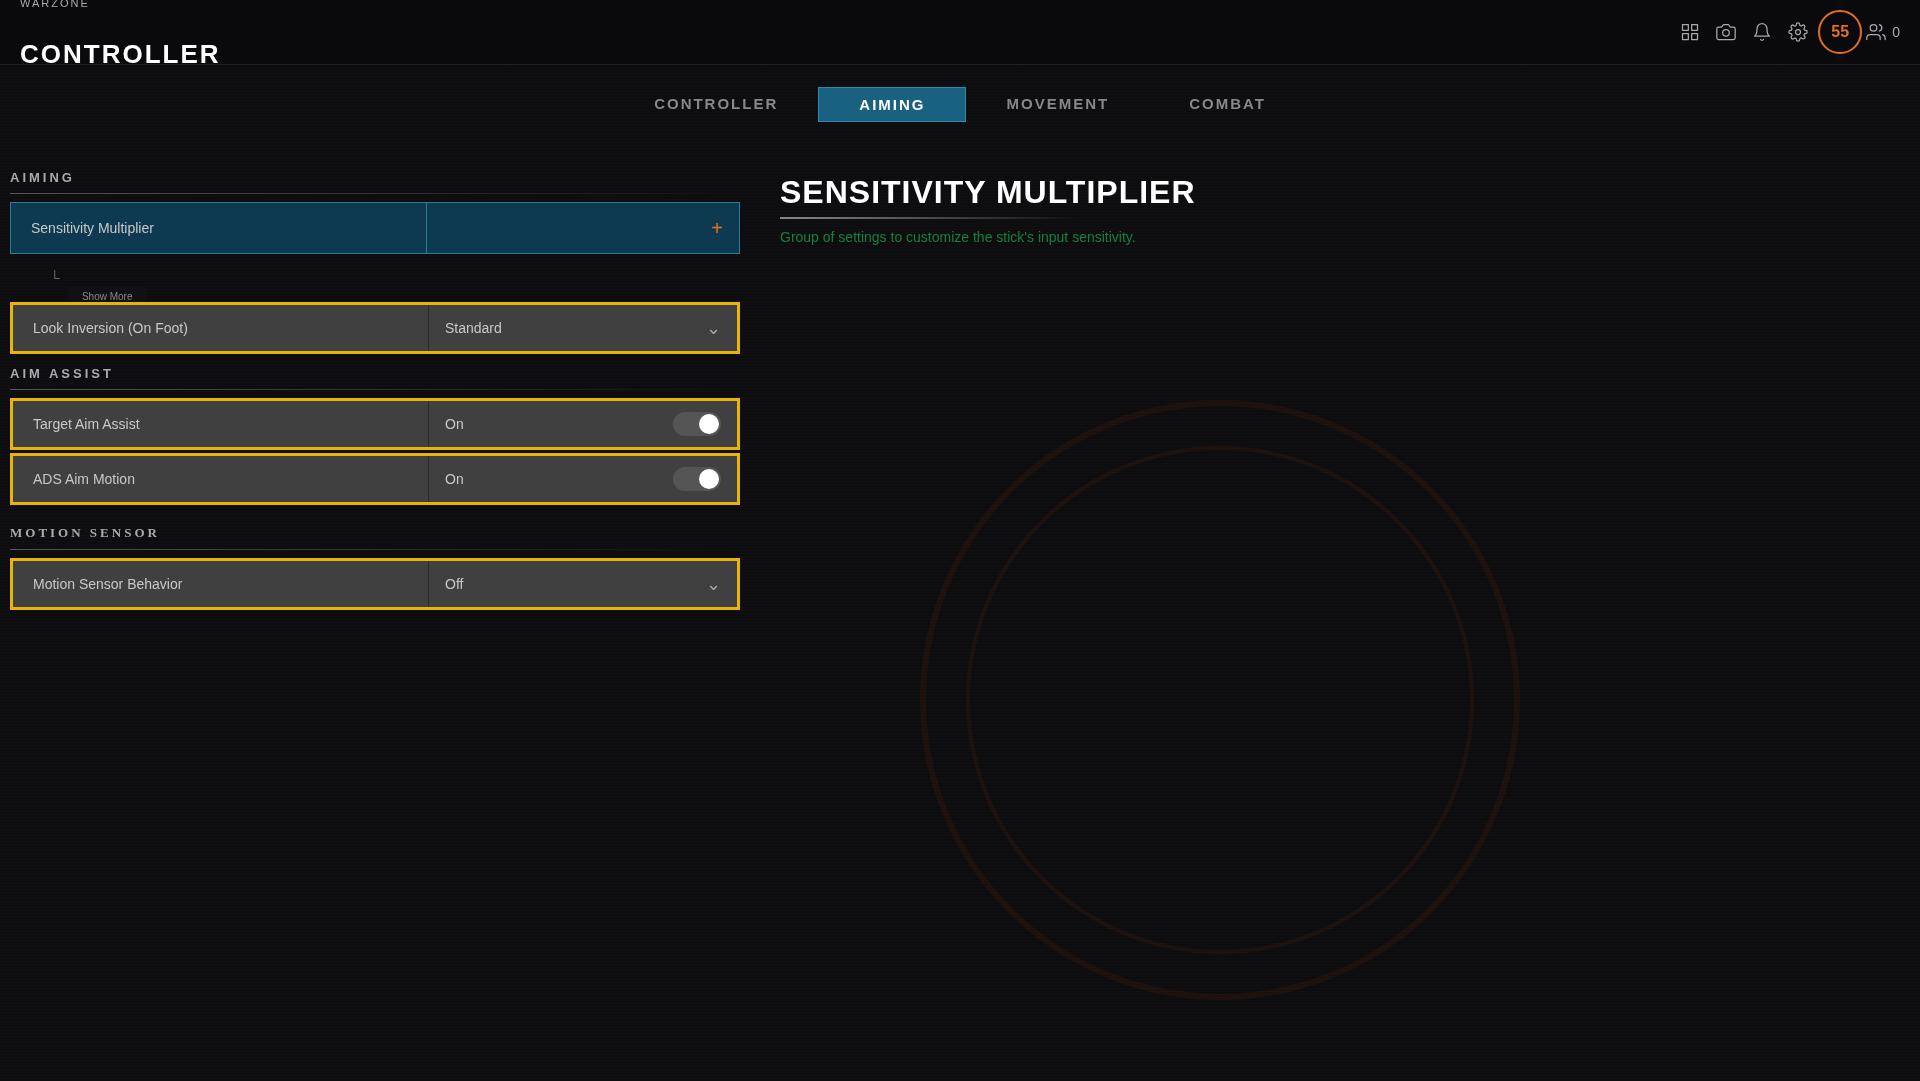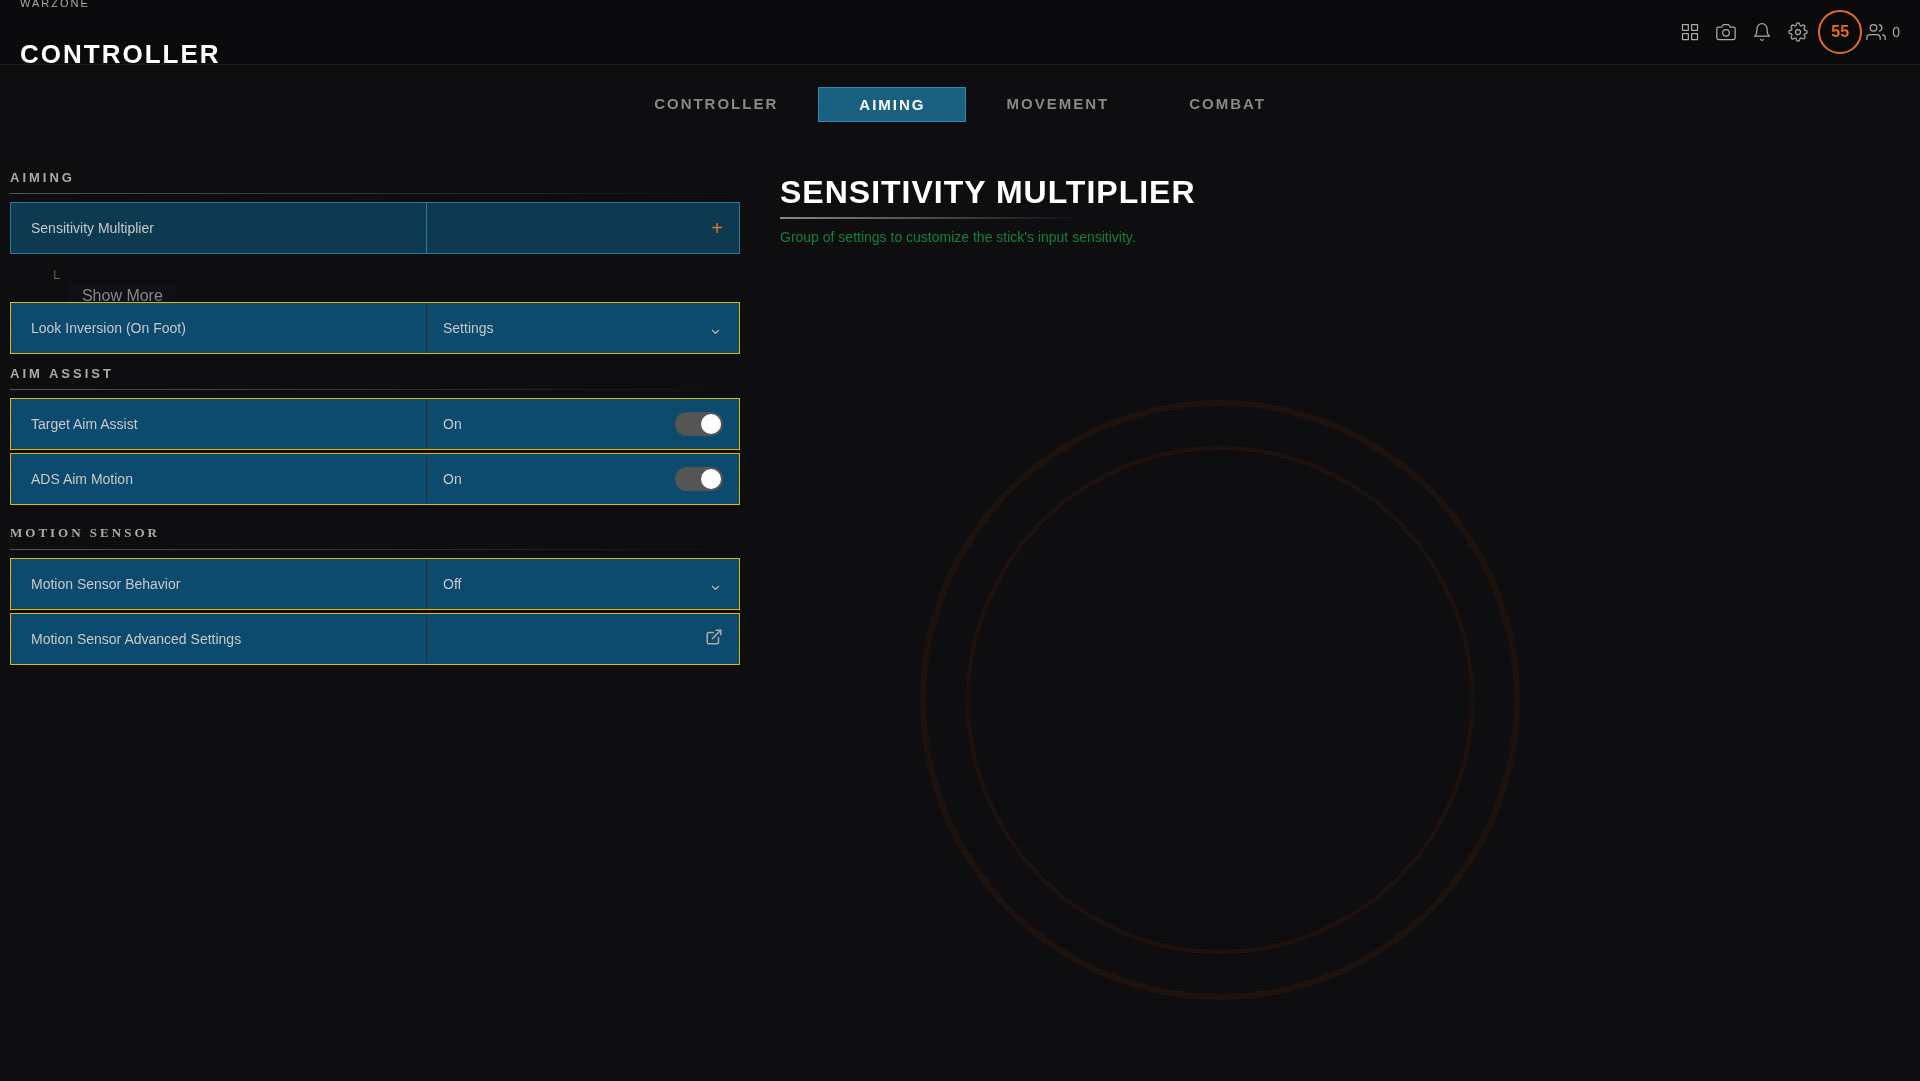--- a/index.html
+++ b/index.html
@@ -187,22 +187,22 @@
       height: 1px;
       background: linear-gradient(to right, #555, transparent);
       margin-bottom: 8px;
     }
 
     
     .settings-row {
       display: flex;
       align-items: center;
       height: 52px;
-      border: 1px solid #eab308;
-      background-color: #0c4a6e;
+      border: 3px solid #eab308;
+      background-color: #404040;
       margin-bottom: 3px;
       position: relative;
     }
 
     .settings-row.active-row {
       background-color: #0d3a50;
       border: 1px solid #2a7a9a;
     }
 
     .settings-row-label {
@@ -238,21 +238,21 @@
       padding-left: 40px;
     }
 
     .show-more-arrow {
       color: #666;
       margin-right: 8px;
       font-size: 14px;
     }
 
     .show-more-text {
-      font-size: 16px;
+      font-size: 10px;
       color: #888;
       cursor: pointer;
       background-color: #111115;
       padding: 4px 14px;
       margin-top: 36px;
     }
 
     
     .toggle {
       width: 48px;
@@ -420,21 +420,21 @@
     </div>
 
     <div class="show-more-row">
       <span class="show-more-arrow">└</span>
       <span class="show-more-text">Show More</span>
     </div>
 
     <div class="settings-row">
       <div class="settings-row-label">Look Inversion (On Foot)</div>
       <div class="settings-row-value">
-        <span>Settings</span>
+        <span>Standard</span>
         <span class="chevron-icon">⌄</span>
       </div>
     </div>
 
 
     <div class="section-label" style="margin-top:12px;">AIM ASSIST</div>
     <div class="section-divider"></div>
 
     <div class="settings-row">
       <div class="settings-row-label">Target Aim Assist</div>
@@ -460,33 +460,20 @@
     <div class="section-divider"></div>
 
     <div class="settings-row">
       <div class="settings-row-label">Motion Sensor Behavior</div>
       <div class="settings-row-value">
         <span>Off</span>
         <span class="chevron-icon">⌄</span>
       </div>
     </div>
 
-    <div class="settings-row">
-      <div class="settings-row-label">Motion Sensor Advanced Settings</div>
-      <div class="settings-row-value">
-        <span></span>
-        <span class="external-icon">
-          <svg width="18" height="18" viewBox="0 0 24 24" fill="none" stroke="#aaa" stroke-width="2" stroke-linecap="round" stroke-linejoin="round">
-            <path d="M18 13v6a2 2 0 01-2 2H5a2 2 0 01-2-2V8a2 2 0 012-2h6"></path>
-            <polyline points="15 3 21 3 21 9"></polyline>
-            <line x1="10" y1="14" x2="21" y2="3"></line>
-          </svg>
-        </span>
-      </div>
-    </div>
 
   </div>
 
   <div class="right-panel">
     <div class="right-title">Sensitivity Multiplier</div>
     <p class="right-description">Group of settings to customize the stick's input sensitivity.</p>
   </div>
 
 </div>
 

